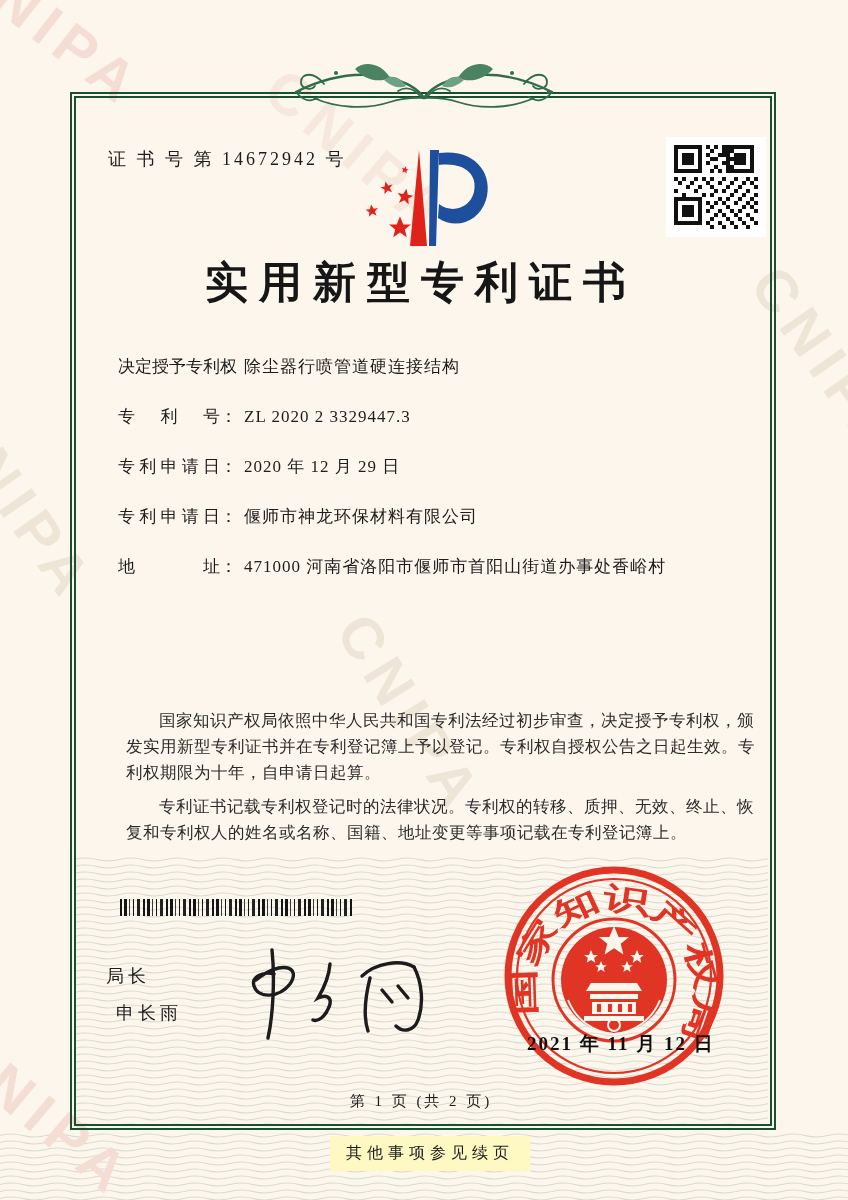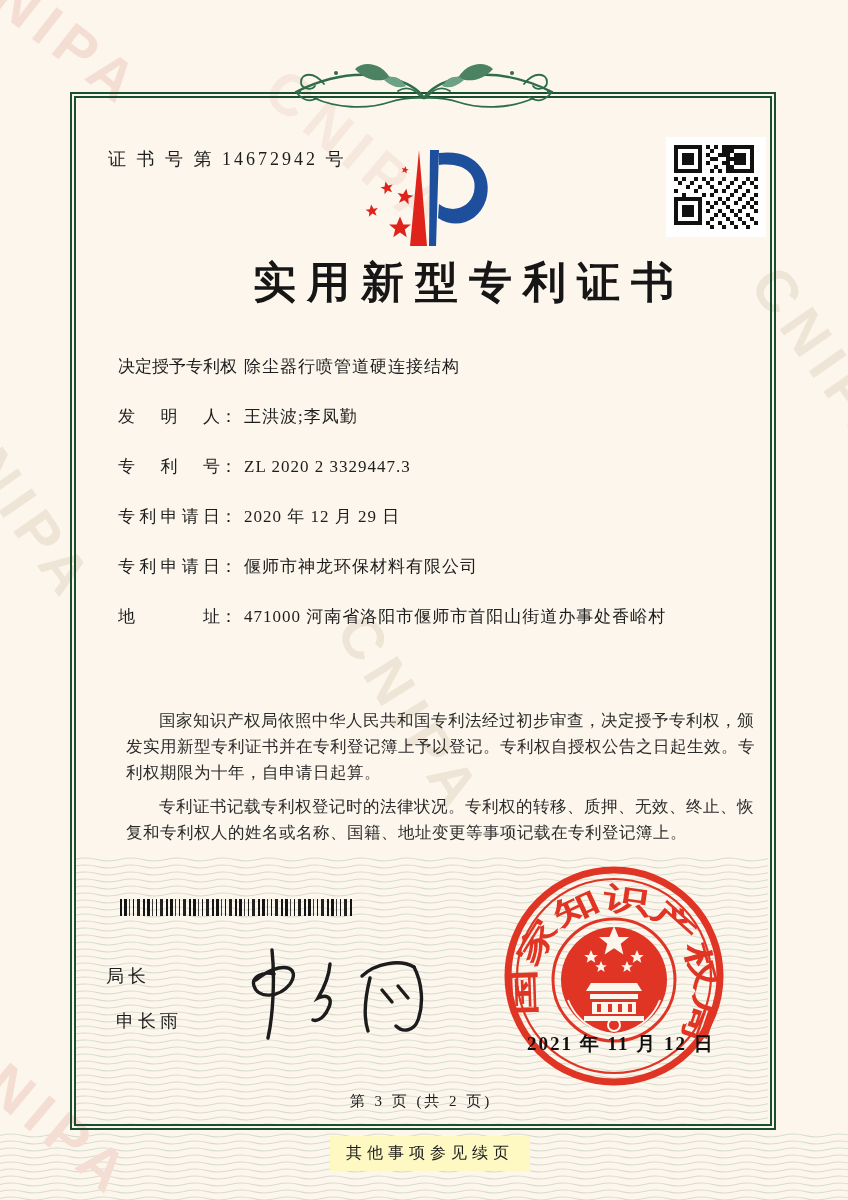--- a/index.html
+++ b/index.html
@@ -30,21 +30,21 @@
   }
   
   .waves{position:absolute;z-index:0;}
   .waves svg{display:block;}
   
   .cert-no{position:absolute;left:108px;top:147px;font-size:18px;letter-spacing:3px;z-index:4;}
   .logo{position:absolute;left:342px;top:140px;z-index:4;}
   .qr-wrap{position:absolute;left:666px;top:137px;width:100px;height:100px;background:#ffffff;z-index:4;}
   .title{
     position:absolute;left:70px;width:702px;top:254px;text-align:center;
-    font-size:43px;font-weight:bold;letter-spacing:11px;z-index:4;color:#161616;padding-left:48px;
+    font-size:43px;font-weight:bold;letter-spacing:11px;z-index:4;color:#161616;
   }
   
   .fields{position:absolute;left:118px;top:356px;width:630px;font-size:17px;z-index:4;}
   .frow{margin-bottom:28px;height:22px;line-height:22px;white-space:nowrap;}
   .flabel{
     display:inline-block;width:102px;text-align:justify;text-align-last:justify;
     vertical-align:top;
   }
   .fvalue{margin-left:7px;letter-spacing:1px;}
   .fpair2{margin-left:40px;}
@@ -58,21 +58,21 @@
   .barcode{
     position:absolute;left:120px;top:899px;width:232px;height:17px;z-index:4;
     background-image:repeating-linear-gradient(90deg,
       #141414 0 2px,rgba(0,0,0,0) 2px 4px,
       #141414 4px 7px,rgba(0,0,0,0) 7px 9px,
       #3a3a3a 9px 10px,rgba(0,0,0,0) 10px 13px,
       #141414 13px 14px,rgba(0,0,0,0) 14px 17px,
       #222222 17px 20px,rgba(0,0,0,0) 20px 23px);
   }
   .sig-title{position:absolute;left:106px;top:964px;font-size:18px;letter-spacing:4px;z-index:4;}
-  .sig-name{position:absolute;left:116px;top:1001px;font-size:18px;letter-spacing:4px;z-index:4;margin-top:8px;}
+  .sig-name{position:absolute;left:116px;top:1001px;font-size:18px;letter-spacing:4px;z-index:4;}
   .autograph{position:absolute;left:228px;top:938px;z-index:4;}
   
   .seal{position:absolute;left:498px;top:860px;z-index:3;}
   .seal-date{
     position:absolute;left:527px;top:1031px;font-size:19px;letter-spacing:2px;
     color:#101010;z-index:5;font-weight:bold;
   }
   .page-info{
     position:absolute;left:70px;width:702px;top:1092px;text-align:center;
     font-size:15px;letter-spacing:3px;z-index:4;
@@ -194,23 +194,20 @@
   </svg>
 </div>
 
 <div class="title">实用新型专利证书</div>
 
 <div class="fields">
   <div class="frow">
     <span class="flabel">决定授予专利权</span><span>：</span><span class="fvalue">除尘器行喷管道硬连接结构</span>
   </div>
   <div class="frow">
-    <span class="flabel">发明人</span><span>：</span><span class="fvalue">王洪波;李凤勤</span>
-  </div>
-  <div class="frow">
     <span class="flabel">专利号</span><span>：</span><span class="fvalue">ZL 2020 2 3329447.3</span>
   </div>
   <div class="frow">
     <span class="flabel">专利申请日</span><span>：</span><span class="fvalue">2020 年 12 月 29 日</span>
   </div>
   <div class="frow">
     <span class="flabel">专利申请日</span><span>：</span><span class="fvalue">偃师市神龙环保材料有限公司</span>
   </div>
   <div class="frow">
     <span class="flabel">地址</span><span>：</span><span class="fvalue">471000 河南省洛阳市偃师市首阳山街道办事处香峪村</span>
@@ -272,14 +269,14 @@
       <rect x="130" y="144" width="4" height="8"></rect>
     </g>
     <g fill="none" stroke="#fcf6ec" stroke-width="2">
       <path d="M70 140 C78 160 95 172 116 174 C137 172 154 160 162 140"></path>
       <circle cx="116" cy="165" r="6"></circle>
     </g>
   </svg>
 </div>
 <div class="seal-date">2021 年 11 月 12 日</div>
 
-<div class="page-info">第 3 页 (共 2 页)</div>
+<div class="page-info">第 1 页 (共 2 页)</div>
 <div class="footer-note">其他事项参见续页</div>
 
 </body></html>

